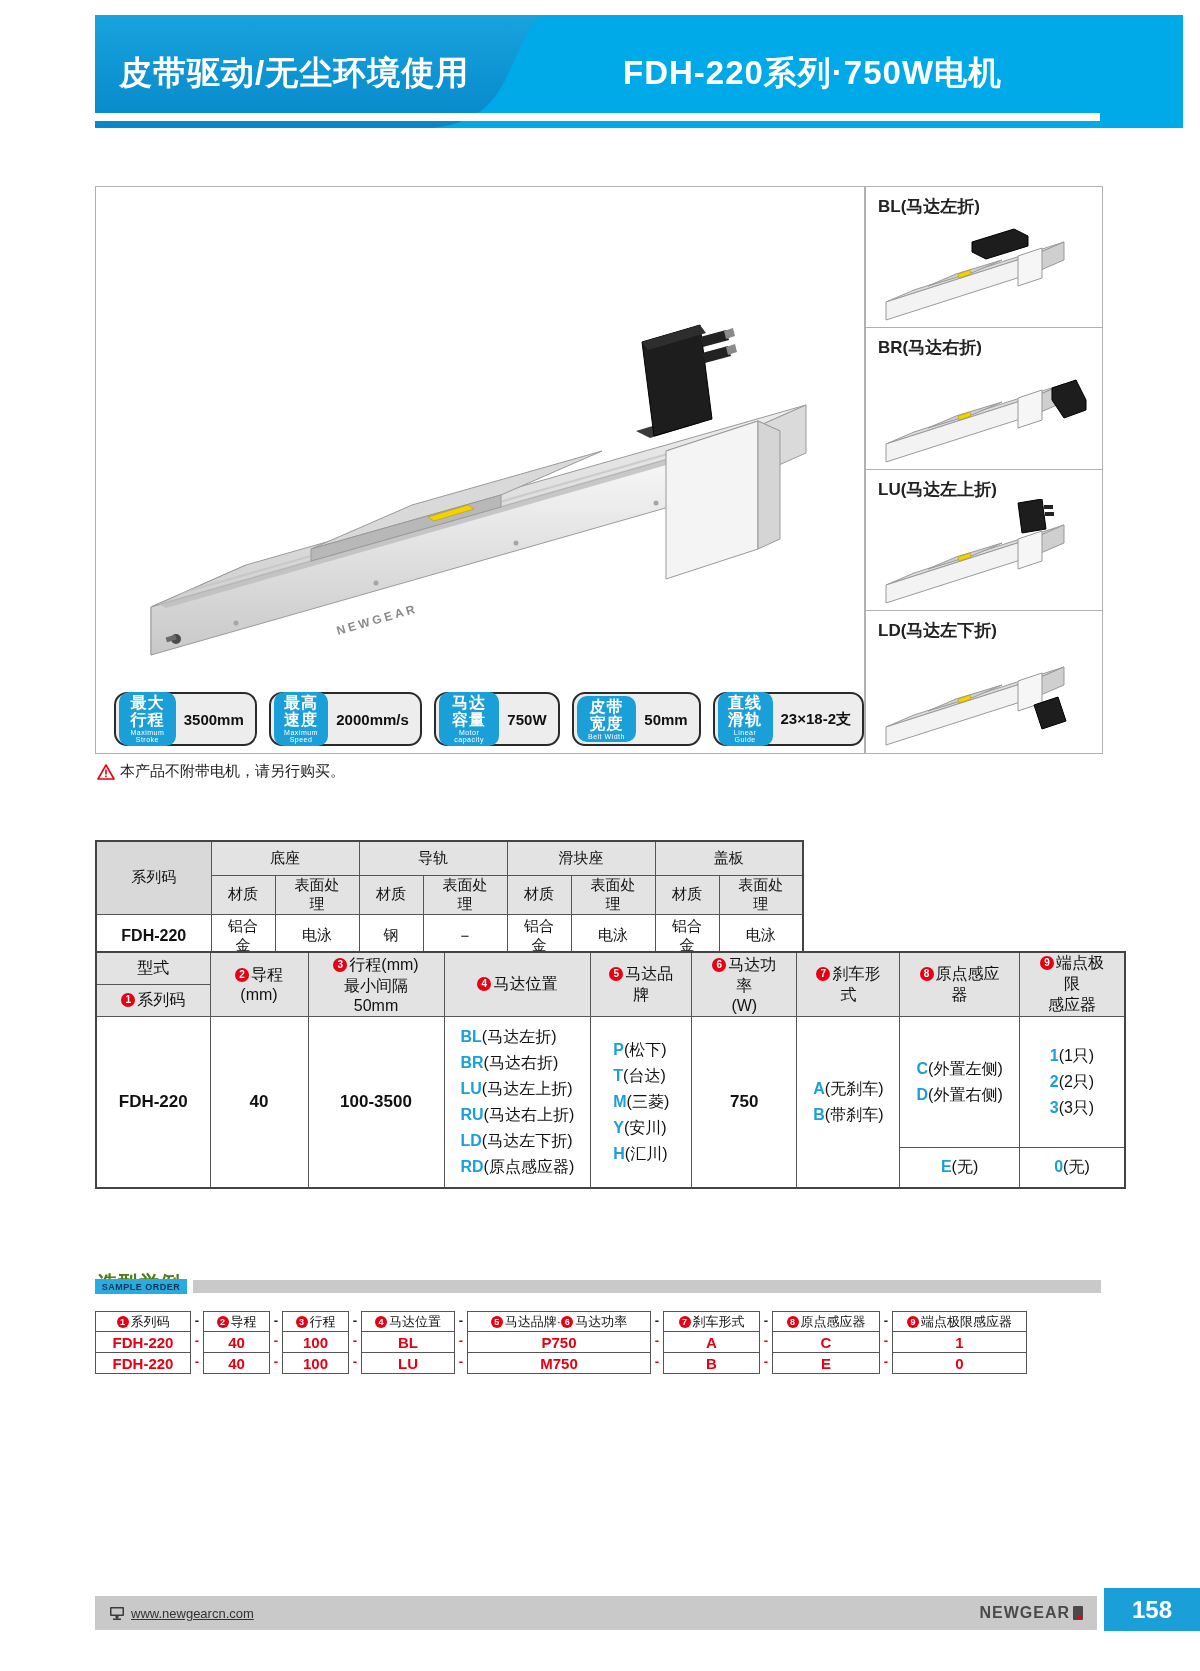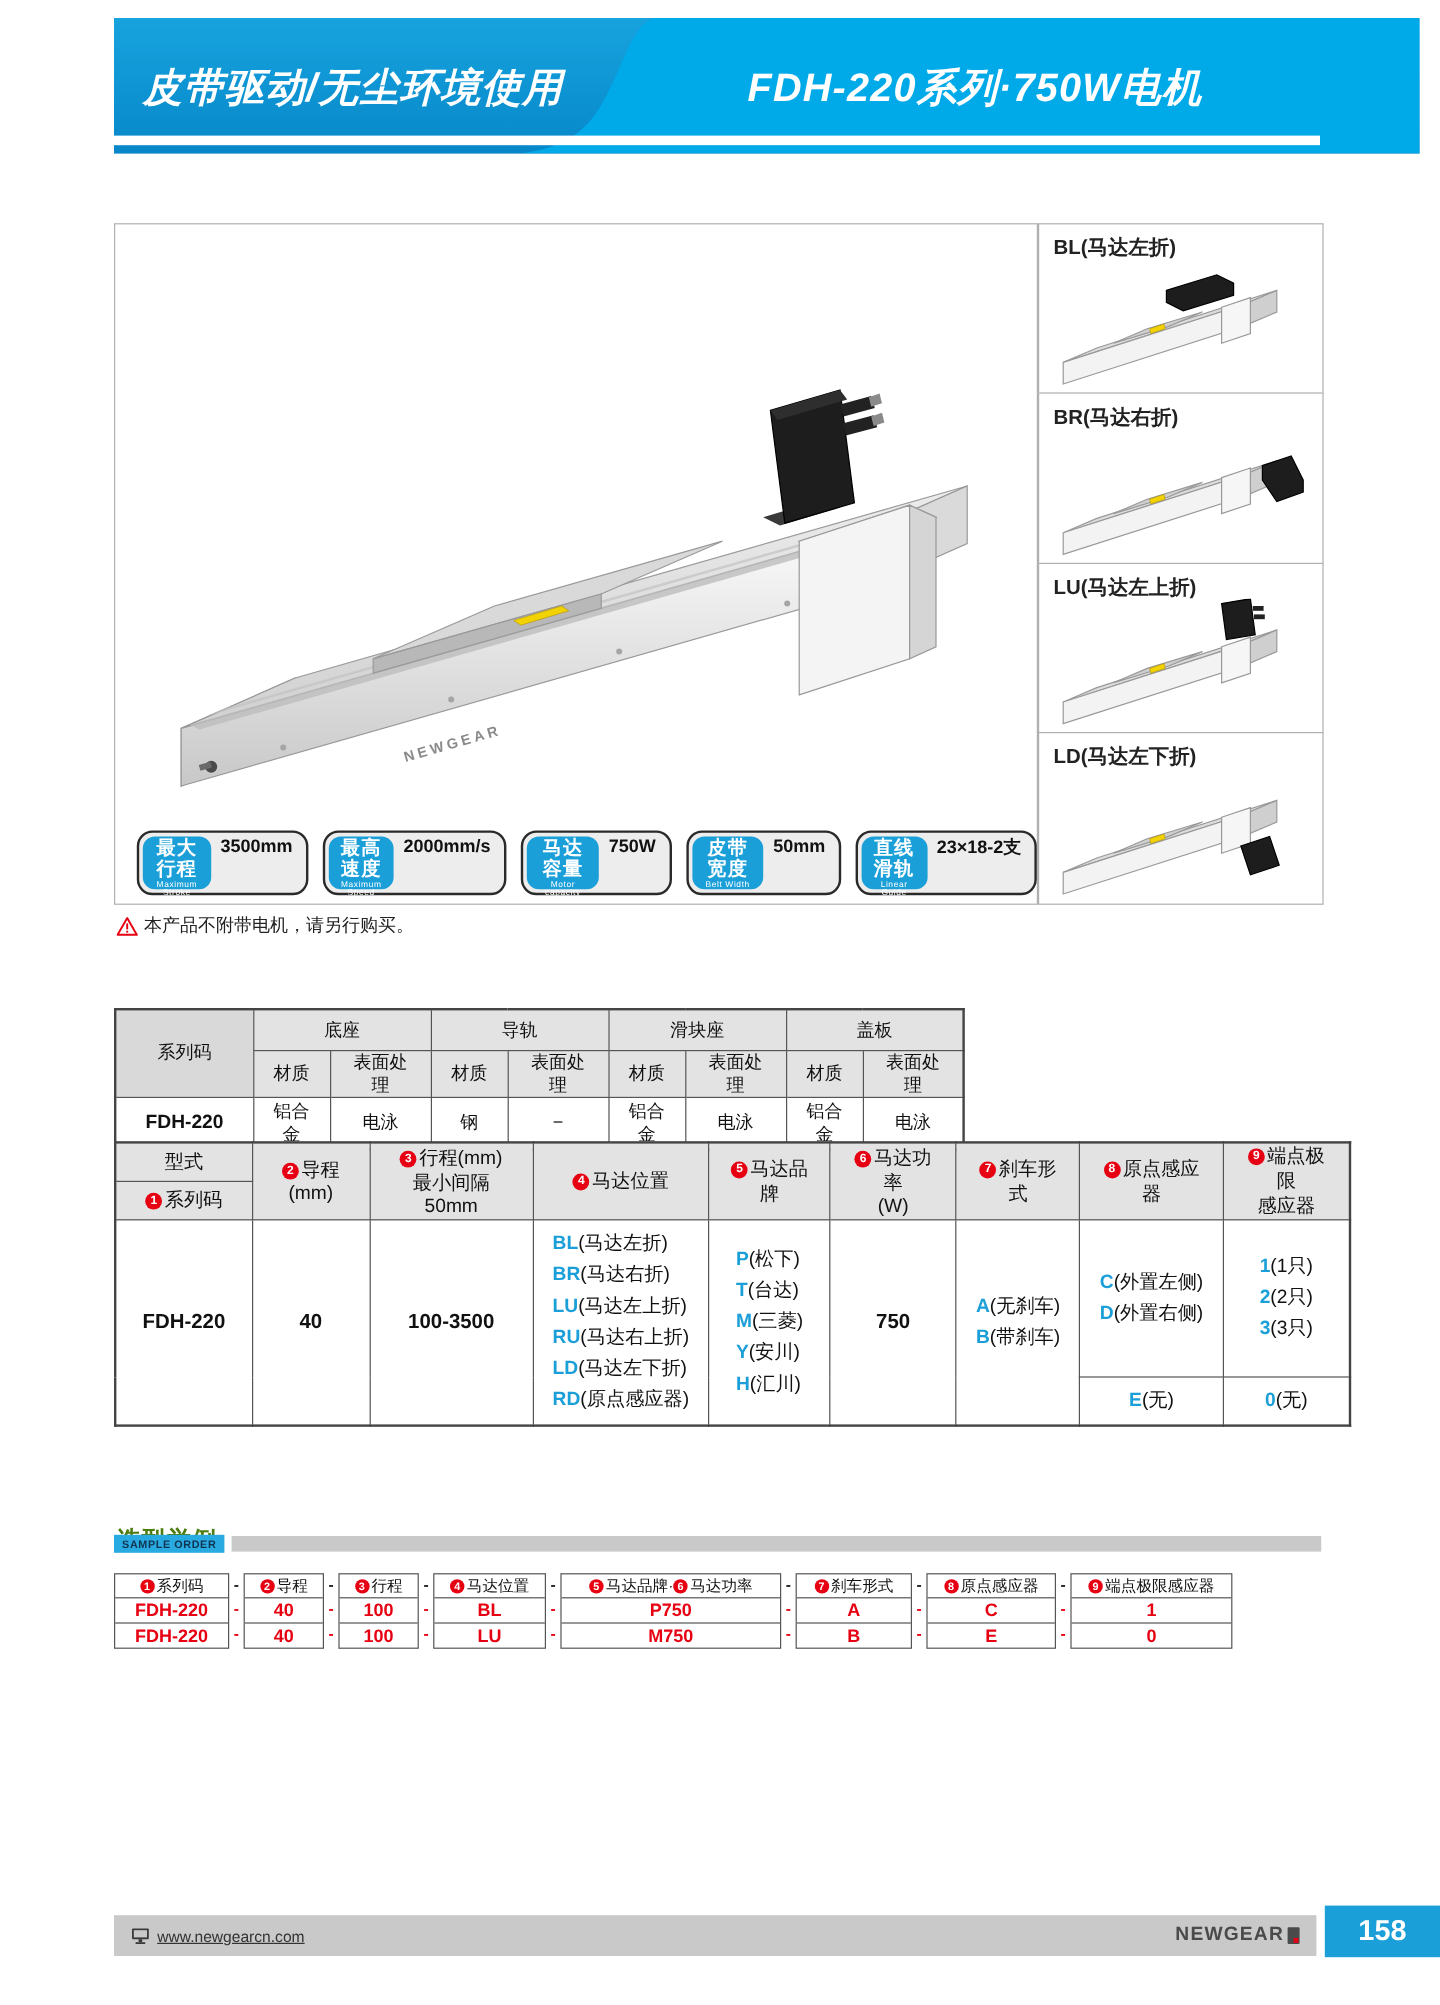--- a/index.html
+++ b/index.html
@@ -2,39 +2,39 @@
 <html><head>
 <meta charset="utf-8">
 <style>
   html,body{margin:0;padding:0;background:#fff;}
   .page{position:relative;width:1200px;height:1671px;background:#fff;overflow:hidden;
         font-family:"Liberation Sans","DejaVu Sans",sans-serif;color:#111;}
   .abs{position:absolute;}
 
   
   .banner{left:95px;top:15px;width:1088px;height:113px;
-          background:linear-gradient(180deg,#17a3de 0%,#0787c9 100%);overflow:hidden;font-style:italic;}
+          background:linear-gradient(180deg,#17a3de 0%,#0787c9 100%);overflow:hidden;}
   .banner svg{position:absolute;left:0;top:0;}
   .banner-stripe{position:absolute;left:0;bottom:7px;width:1005px;height:8px;background:#fff;}
   .banner-title{position:absolute;top:36px;font-size:33px;font-weight:bold;color:#fff;letter-spacing:1px;white-space:nowrap;}
   .banner-title.left{left:24px;}
   .banner-title.right{left:528px;}
 
   
   .main-box{left:95px;top:186px;width:768px;height:566px;border:1px solid #b0b0b0;background:#fff;}
   .feature-badges{position:absolute;left:19px;top:18px;display:flex;flex-direction:column;gap:11px;align-items:flex-start;z-index:3;}
   .pill{color:#fff;font-size:20px;font-weight:bold;padding:4px 12px;border-radius:10px;
         border:2px solid #fff;box-shadow:0 0 0 1px #c9c9c9;letter-spacing:1px;white-space:nowrap;}
   .pill.blue{background:#1c8fd4;}
   .pill.red{background:#e8192c;}
 
   
   .spec-row{position:absolute;left:18px;bottom:7px;display:flex;gap:12px;z-index:3;}
   .spec{height:44px;border:2px solid #2a2a2a;border-radius:13px;background:#ededed;
-        display:flex;padding:3px;}
+        display:flex;align-items:center;padding:3px;}
   .spec .tag{background:#1b9fd8;border-radius:10px;color:#fff;text-align:center;
         padding:3px 9px 2px 9px;line-height:1.05;}
   .spec .tag .zh{font-size:16px;font-weight:bold;letter-spacing:1px;display:block;}
   .spec .tag .en{font-size:7px;display:block;letter-spacing:.5px;}
   .spec .val{font-size:15px;font-weight:bold;color:#111;padding:0 8px;white-space:nowrap;}
 
   
   .variant{left:865px;width:236px;border:1px solid #b0b0b0;background:#fff;}
   .variant .vlabel{position:absolute;left:12px;top:8px;font-size:17px;font-weight:bold;color:#222;z-index:2;}
   .variant svg{position:absolute;left:0;bottom:0;}

